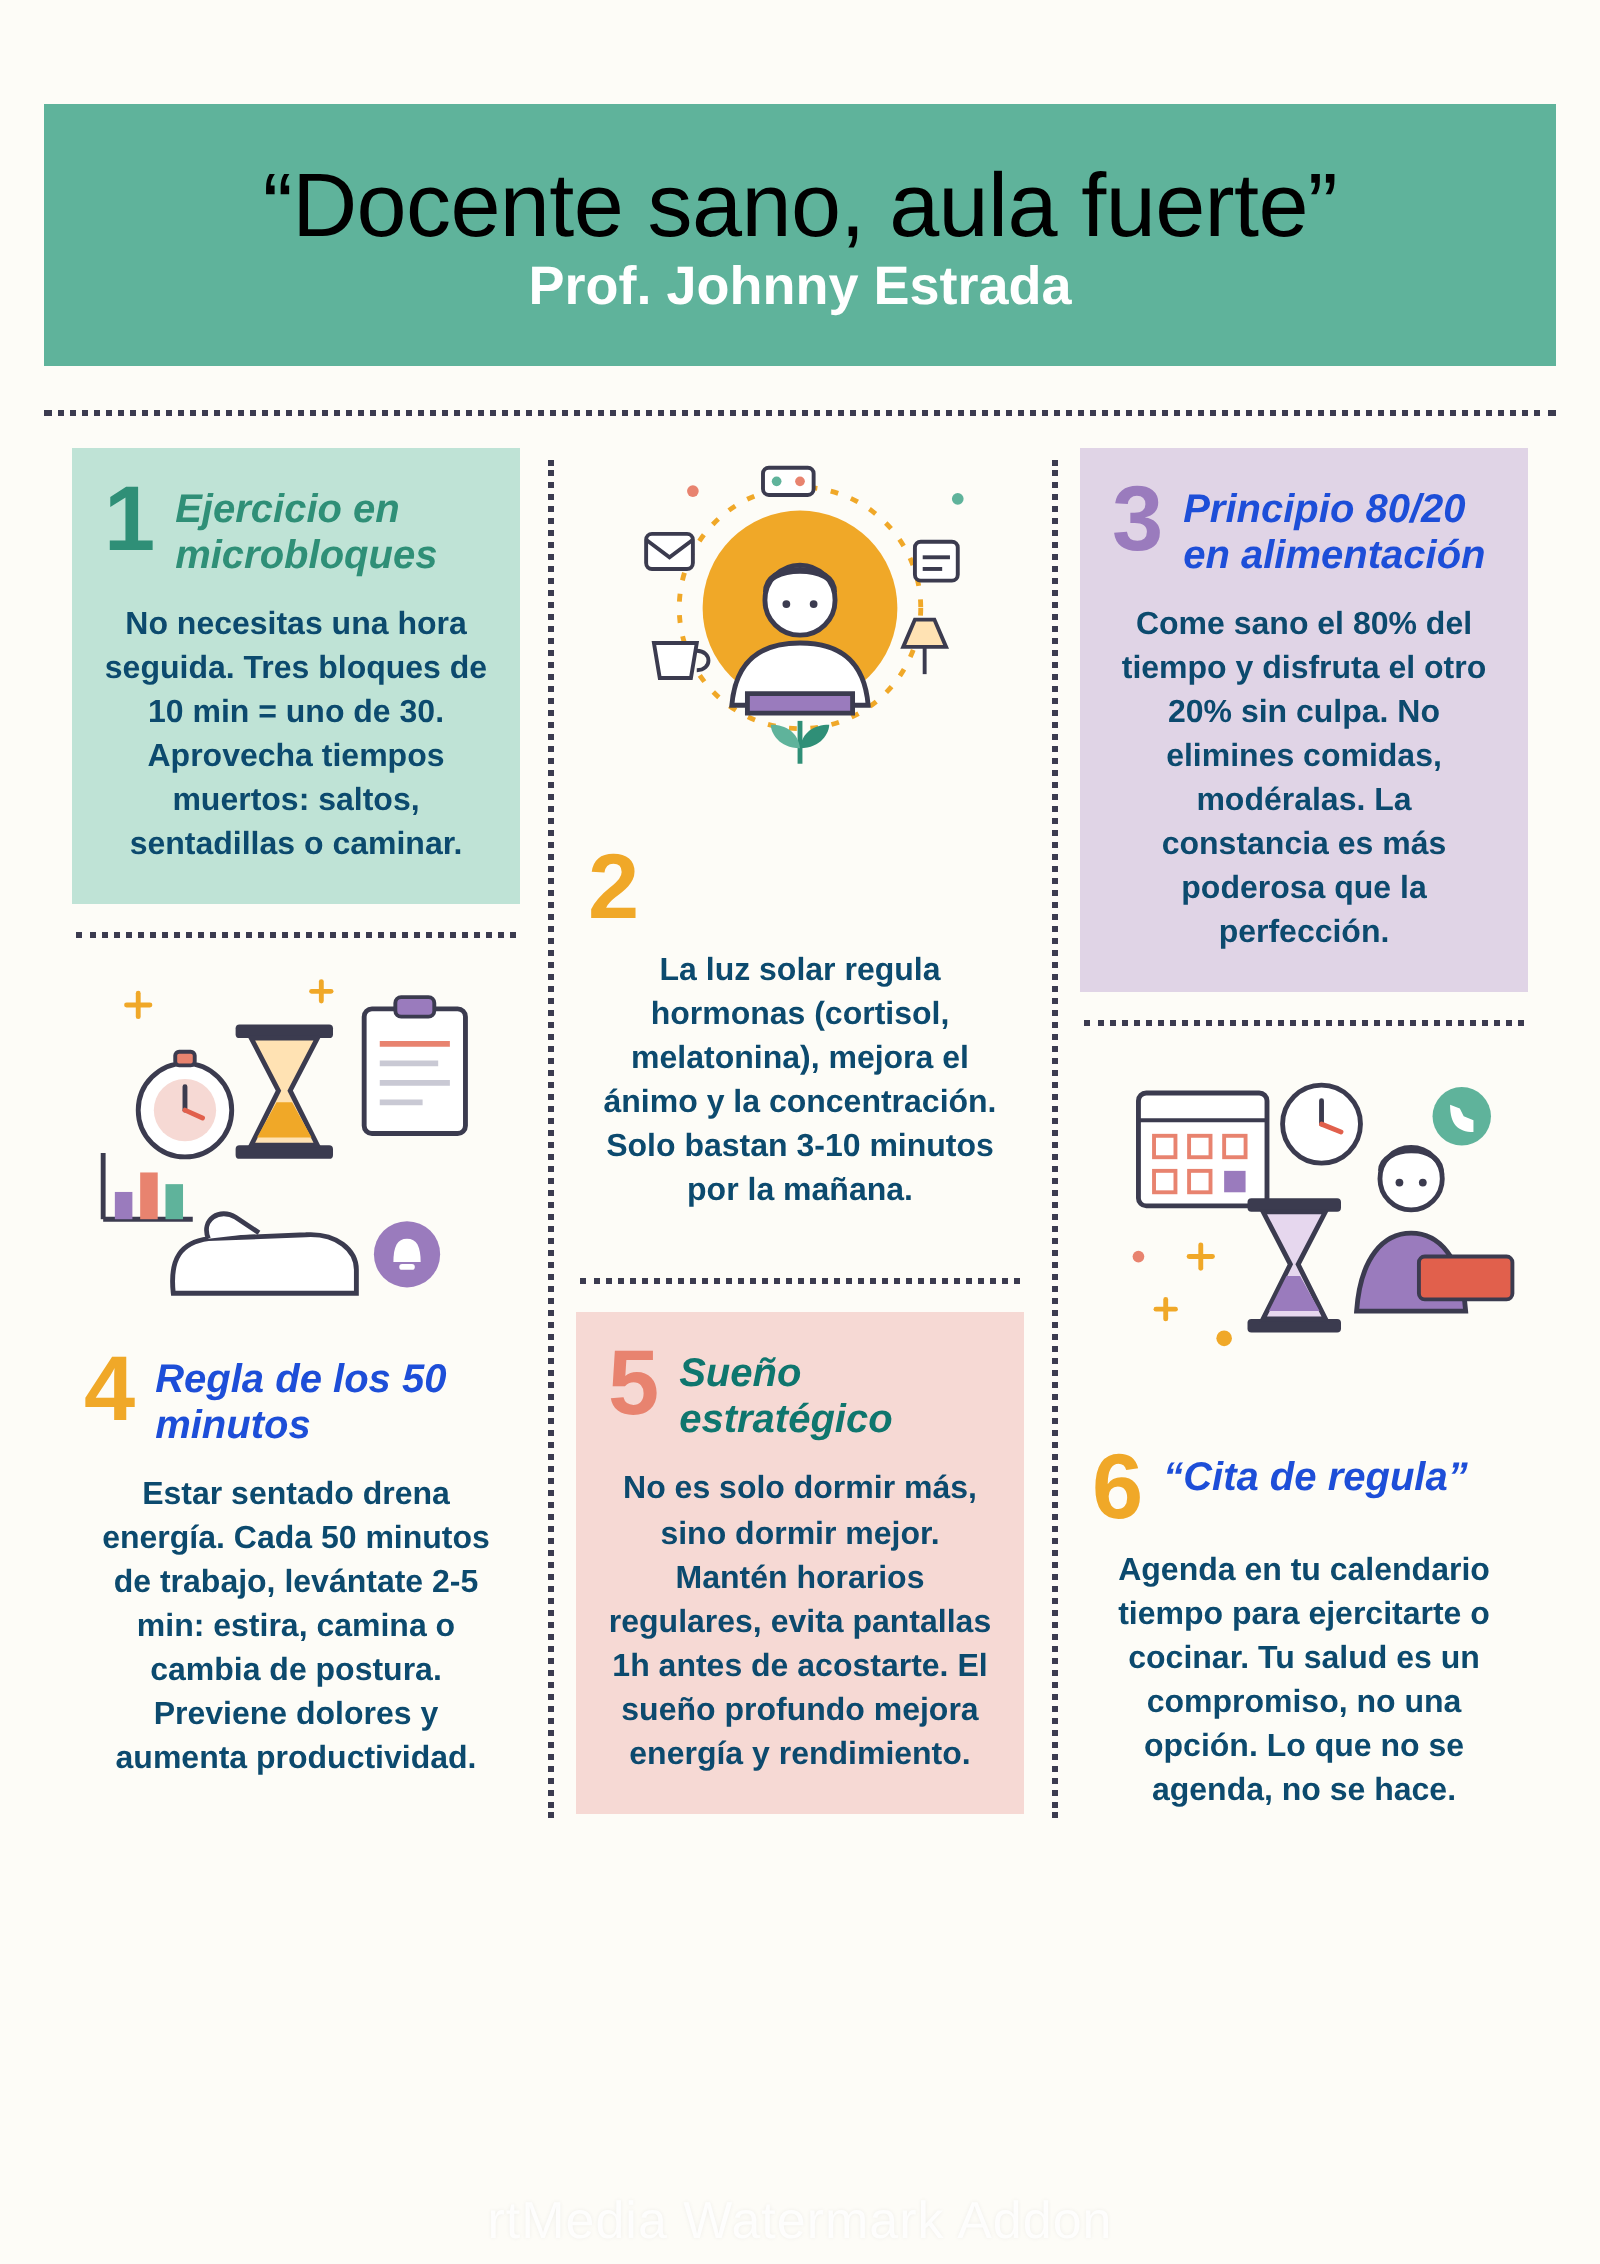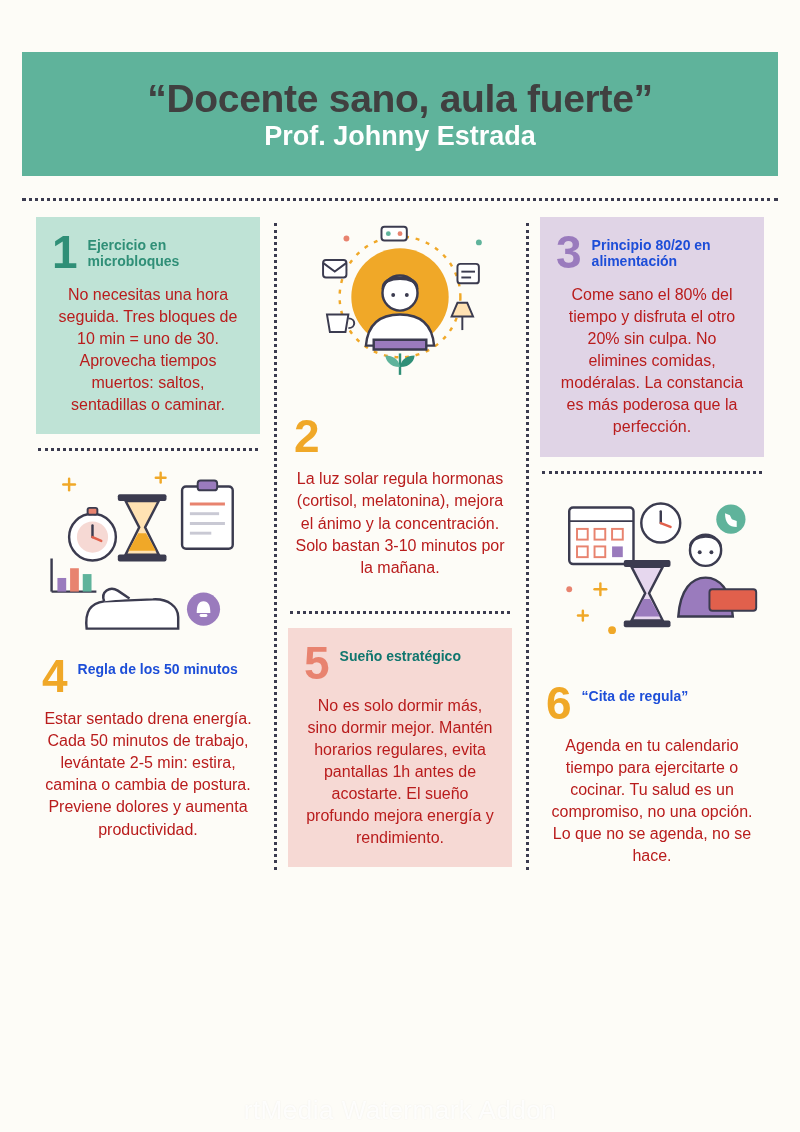--- a/index.html
+++ b/index.html
@@ -20,23 +20,23 @@
   }
 
   
   .header-band {
     background: #5fb39b;
     margin: 26px 0 0 0;
     padding: 26px 20px 24px 20px;
     text-align: center;
   }
   .header-title {
-    color: #404040;
-    font-size: 39px;
-    font-weight: bold;
+    color: #000000;
+    font-size: 45px;
+    font-weight: normal;
     line-height: 1.1;
     letter-spacing: -0.3px;
   }
   .header-sub {
     color: #ffffff;
     font-size: 27px;
     font-weight: bold;
     margin-top: 0;
   }
   .header-rule {
@@ -84,35 +84,36 @@
     font-weight: bold;
     line-height: 0.85;
     flex: 0 0 auto;
   }
   .num.teal { color: #2f8f77; }
   .num.amber { color: #f0a828; }
   .num.violet { color: #9a7bbd; }
   .num.coral { color: #e8836f; }
 
   .card-title {
-    font-size: 14px;
+    font-size: 20px;
     font-weight: bold;
     line-height: 1.15;
     padding-top: 4px;
+    font-style: italic;
   }
   .t-teal { color: #2f8f77; }
   .t-dark { color: #1d4ed8; }
   .t-coral { color: #0f766e; }
 
   .card-body {
     margin-top: 12px;
     font-size: 16px;
-    font-weight: normal;
+    font-weight: bold;
     line-height: 1.38;
-    color: #b91c1c;
+    color: #0c4a6e;
     text-align: center;
   }
 
   .hr-dot {
     border-top: 3px dotted #3b3b4f;
     margin: 6px 2px 14px 2px;
   }
 
   
   .illo {

